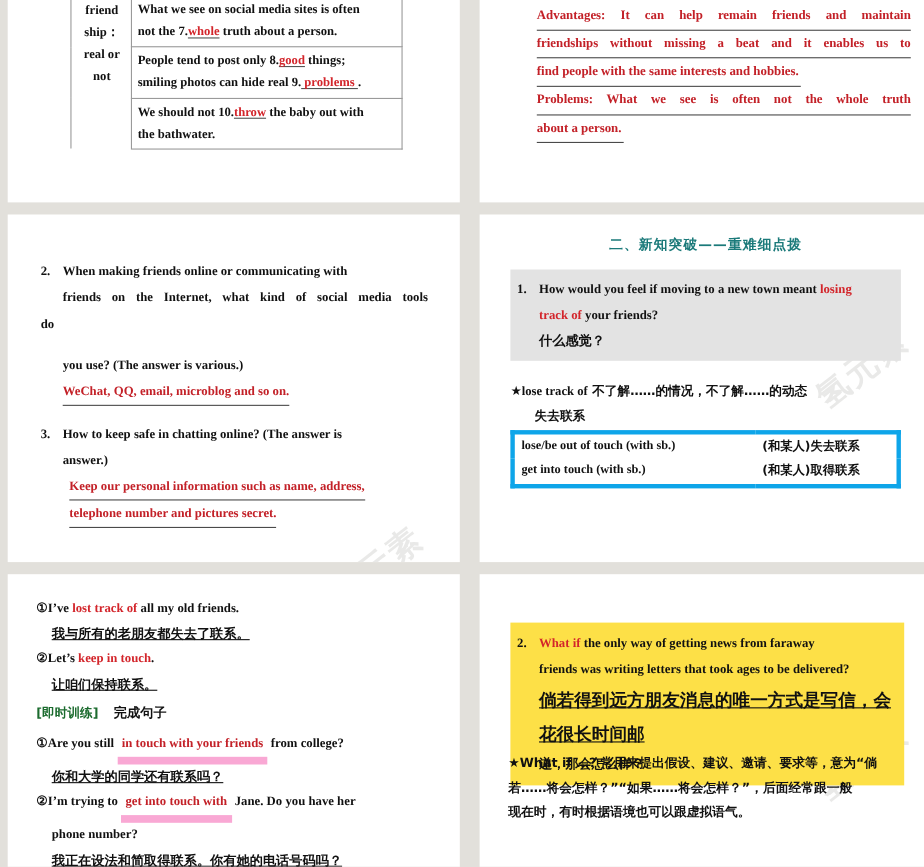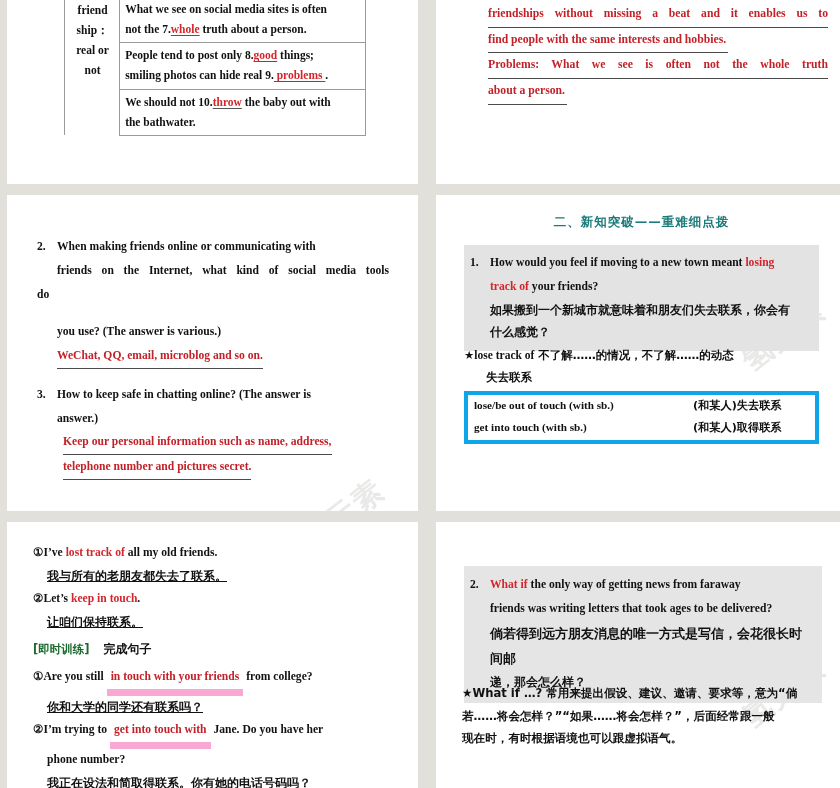--- a/index.html
+++ b/index.html
@@ -134,21 +134,21 @@
   .fillblank{
     color:#c32128;font-weight:700;
     border-bottom:7px solid #f9a8d4;
     display:inline-block;padding:0 4px;
     font-family:"Liberation Serif","DejaVu Serif",serif;
   }
 
   
   .s6 .grayblk2{
     position:absolute;left:28px;top:44px;width:358px;
-    background:#e5e5e5;padding:7px 8px 8px 6px;box-sizing:border-box;
+    background:#fde047;padding:7px 8px 8px 6px;box-sizing:border-box;
   }
   .s6 .note{position:absolute;left:26px;top:140px;width:363px;
             font-family:"DejaVu Sans","Liberation Sans",sans-serif;
             font-weight:700;font-size:11.6px;line-height:1.95;color:#111;
             text-align:justify;margin-top:20px;}
 </style>
 </head>
 <body>
 
 <div class="deck">
@@ -179,20 +179,21 @@
           <span>We should not 10.</span><span class="redu">throw</span><span> the baby out with</span><br>
           <span>the bathwater.</span>
         </td>
       </tr>
     </tbody>
       </table>
   </div>
 
   <div class="slide s2">
     <div class="ansblk">
+      <span class="ln">Advantages: It can help remain friends and maintain</span>
       <span class="ln">friendships without missing a beat and it enables us to</span>
       <span class="ln last">find people with the same interests and hobbies.</span>
       <span class="ln">Problems: What we see is often not the whole truth</span>
       <span class="ln last">about a person.</span>
     </div>
   </div>
 
   <div class="slide s3">
     <div class="wm" style="left:288px;top:300px;">氢元素</div>
     <div class="qwrap">
@@ -213,21 +214,20 @@
   </div>
 
   <div class="slide s4">
     <div class="wm" style="left:300px;top:120px;">氢元素</div>
     <div class="head">二、新知突破——重难细点拨</div>
 
     <div class="grayblk">
       <div class="q-line">
         <span class="num">1.</span><span>How would you feel if moving to a new town meant </span><span class="red">losing</span>
         <span class="ind" style="display:block;"><span class="red">track of</span><span> your friends?</span></span>
-        <span class="zh ind" style="display:block;font-size:12px;line-height:1.9;">如果搬到一个新城市就意味着和朋友们失去联系，你会有</span>
         <span class="zh ind" style="display:block;font-size:12px;line-height:1.9;">什么感觉？</span>
       </div>
     </div>
 
     <div class="starline">
       <div style="font-size:11.5px;line-height:1.9;">
         <span class="zh">★</span><span class="en">lose track of</span><span class="zh"> 不了解……的情况，不了解……的动态</span>
       </div>
       <div class="zh" style="font-size:11.5px;line-height:1.9;padding-left:22px;">失去联系</div>
     </div>
@@ -279,21 +279,21 @@
     </div>
   </div>
 
   <div class="slide s6">
     <div class="wm" style="left:300px;top:150px;">氢元素</div>
 
     <div class="grayblk2">
       <div class="q-line">
         <span class="num">2.</span><span class="red">What if</span><span> the only way of getting news from faraway</span>
         <span class="ind" style="display:block;">friends was writing letters that took ages to be delivered?</span>
-        <span class="zh ind" style="display:block;font-size:13px;line-height:1.95;">倘若得到远方朋友消息的唯一方式是写信，会花很长时间邮</span>
+        <span class="zh ind" style="display:block;font-size:16px;line-height:1.95;text-decoration:underline;">倘若得到远方朋友消息的唯一方式是写信，会花很长时间邮</span>
         <span class="zh ind" style="display:block;font-size:12px;line-height:1.95;">递，那会怎么样？</span>
       </div>
     </div>
 
     <div class="note">
       <div>★What if …? 常用来提出假设、建议、邀请、要求等，意为“倘</div>
       <div>若……将会怎样？”“如果……将会怎样？”，后面经常跟一般</div>
       <div>现在时，有时根据语境也可以跟虚拟语气。</div>
     </div>
   </div>

